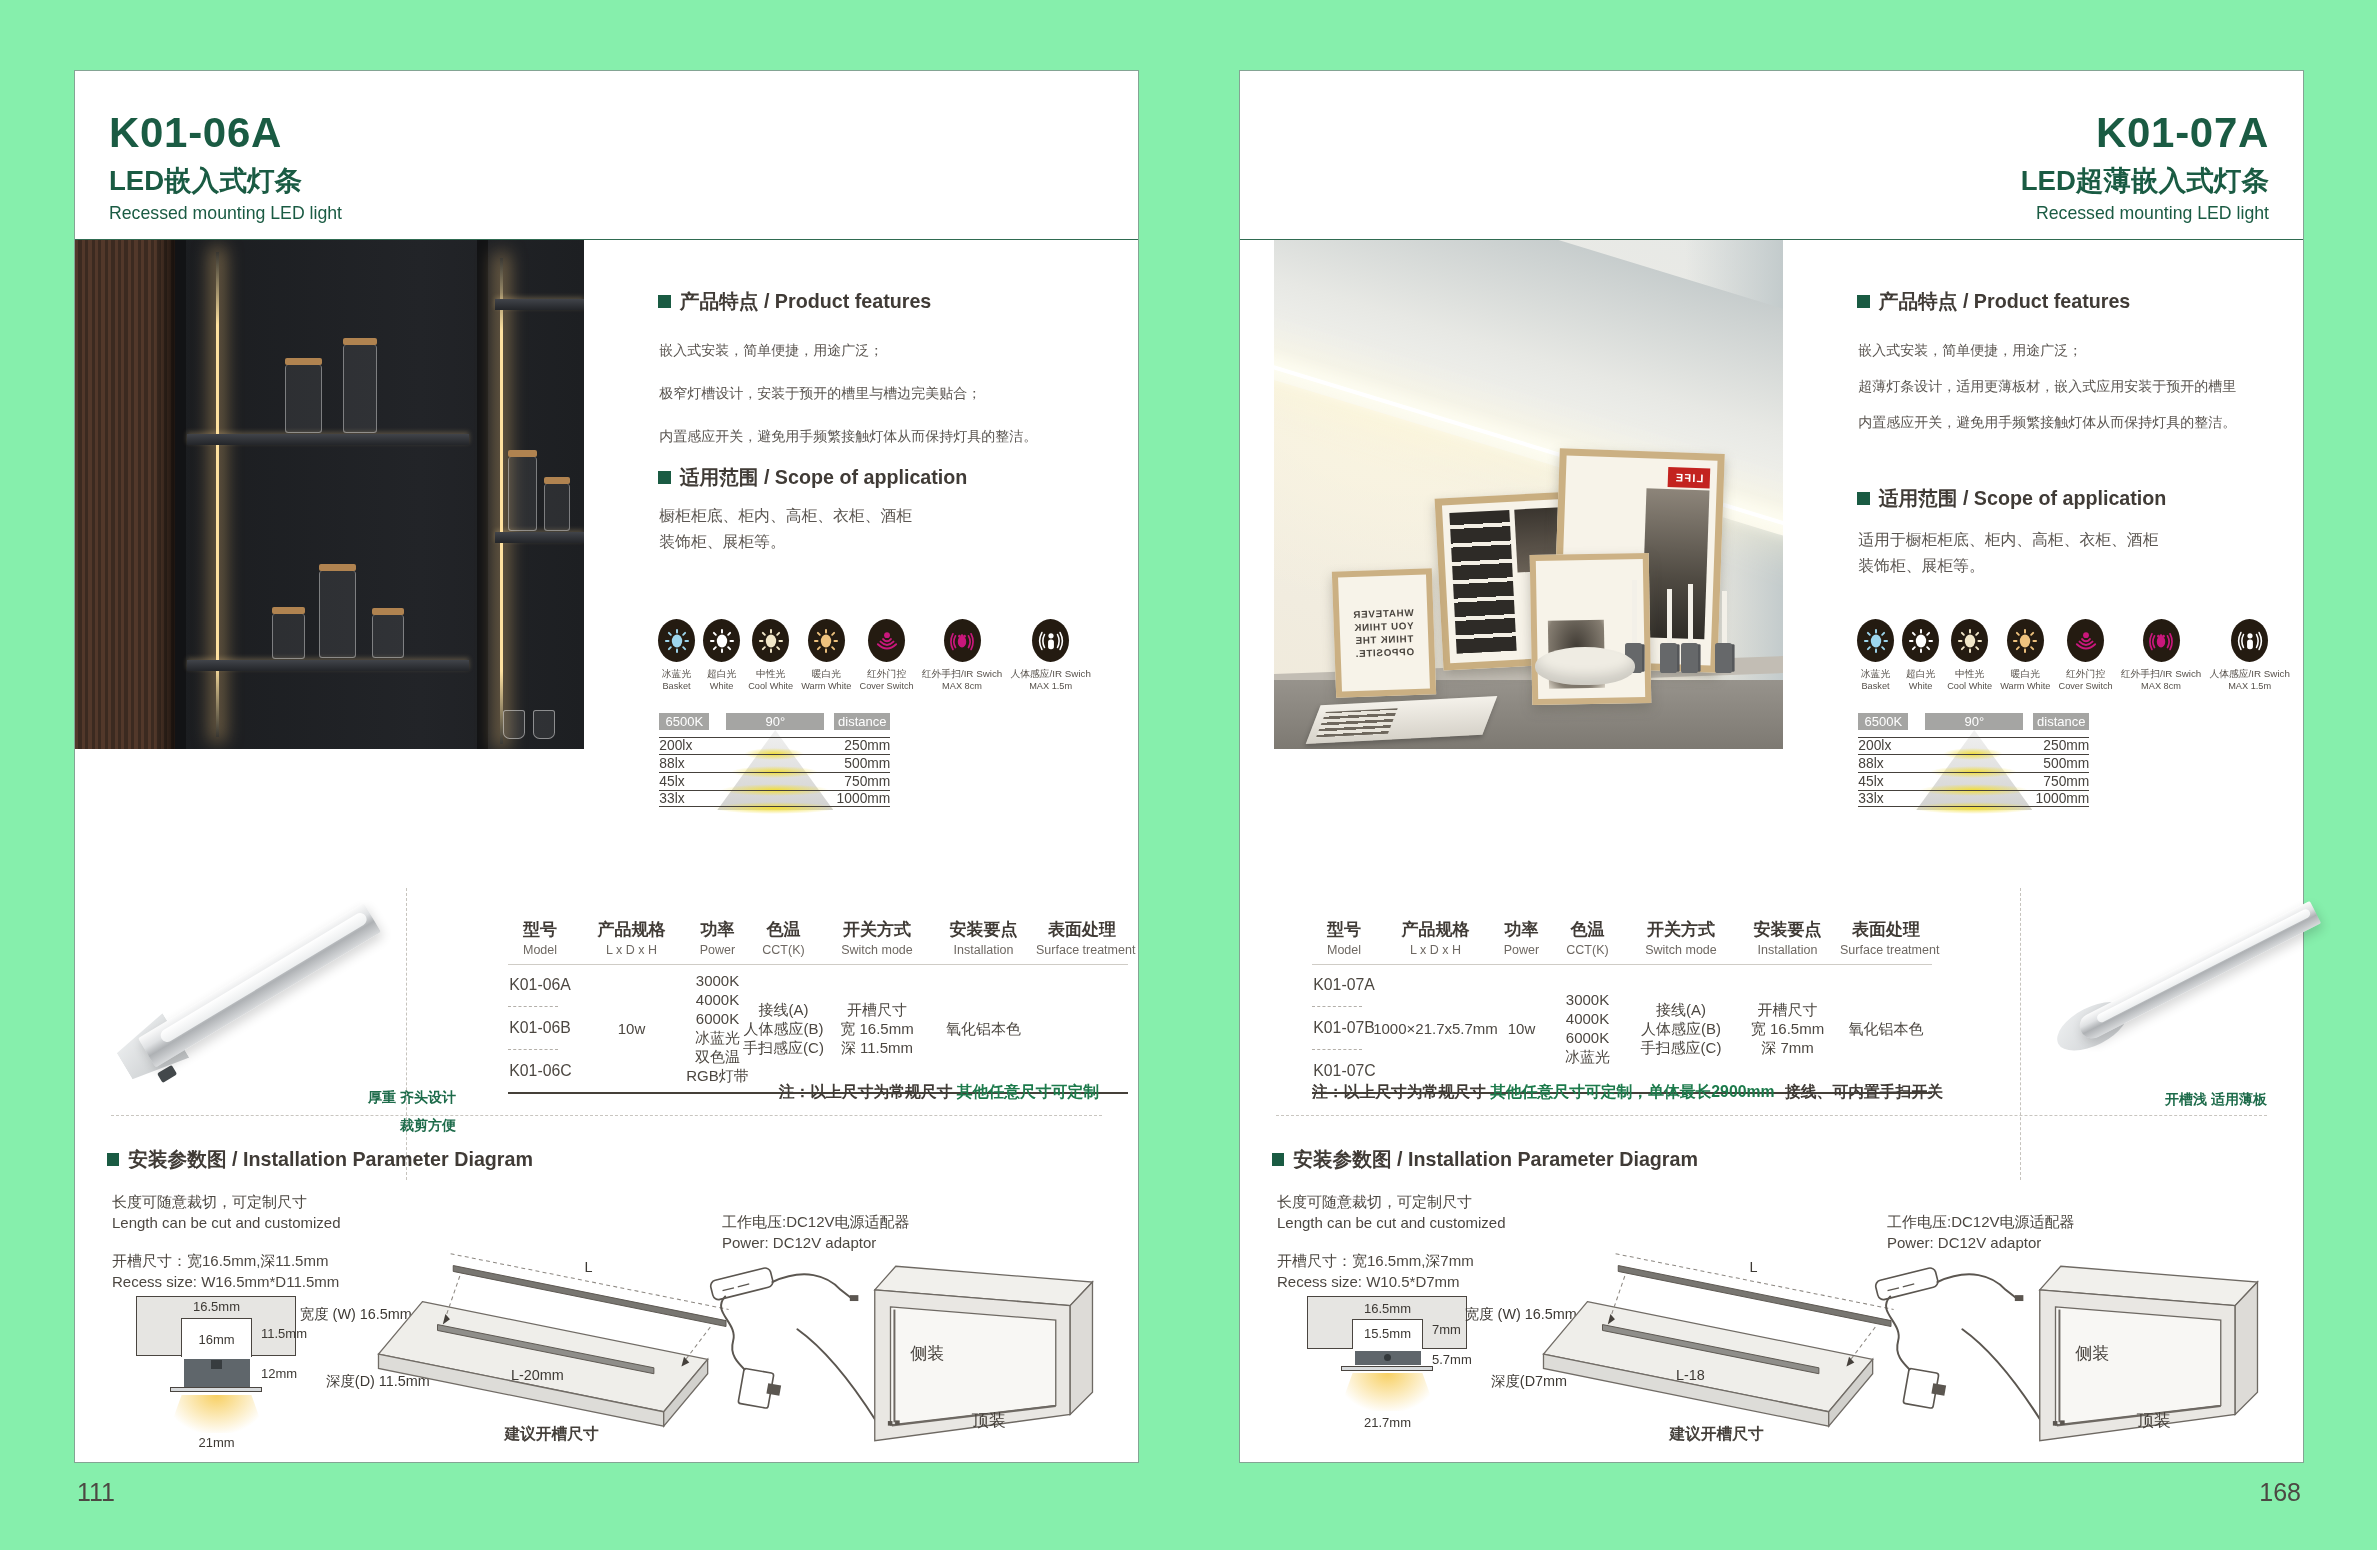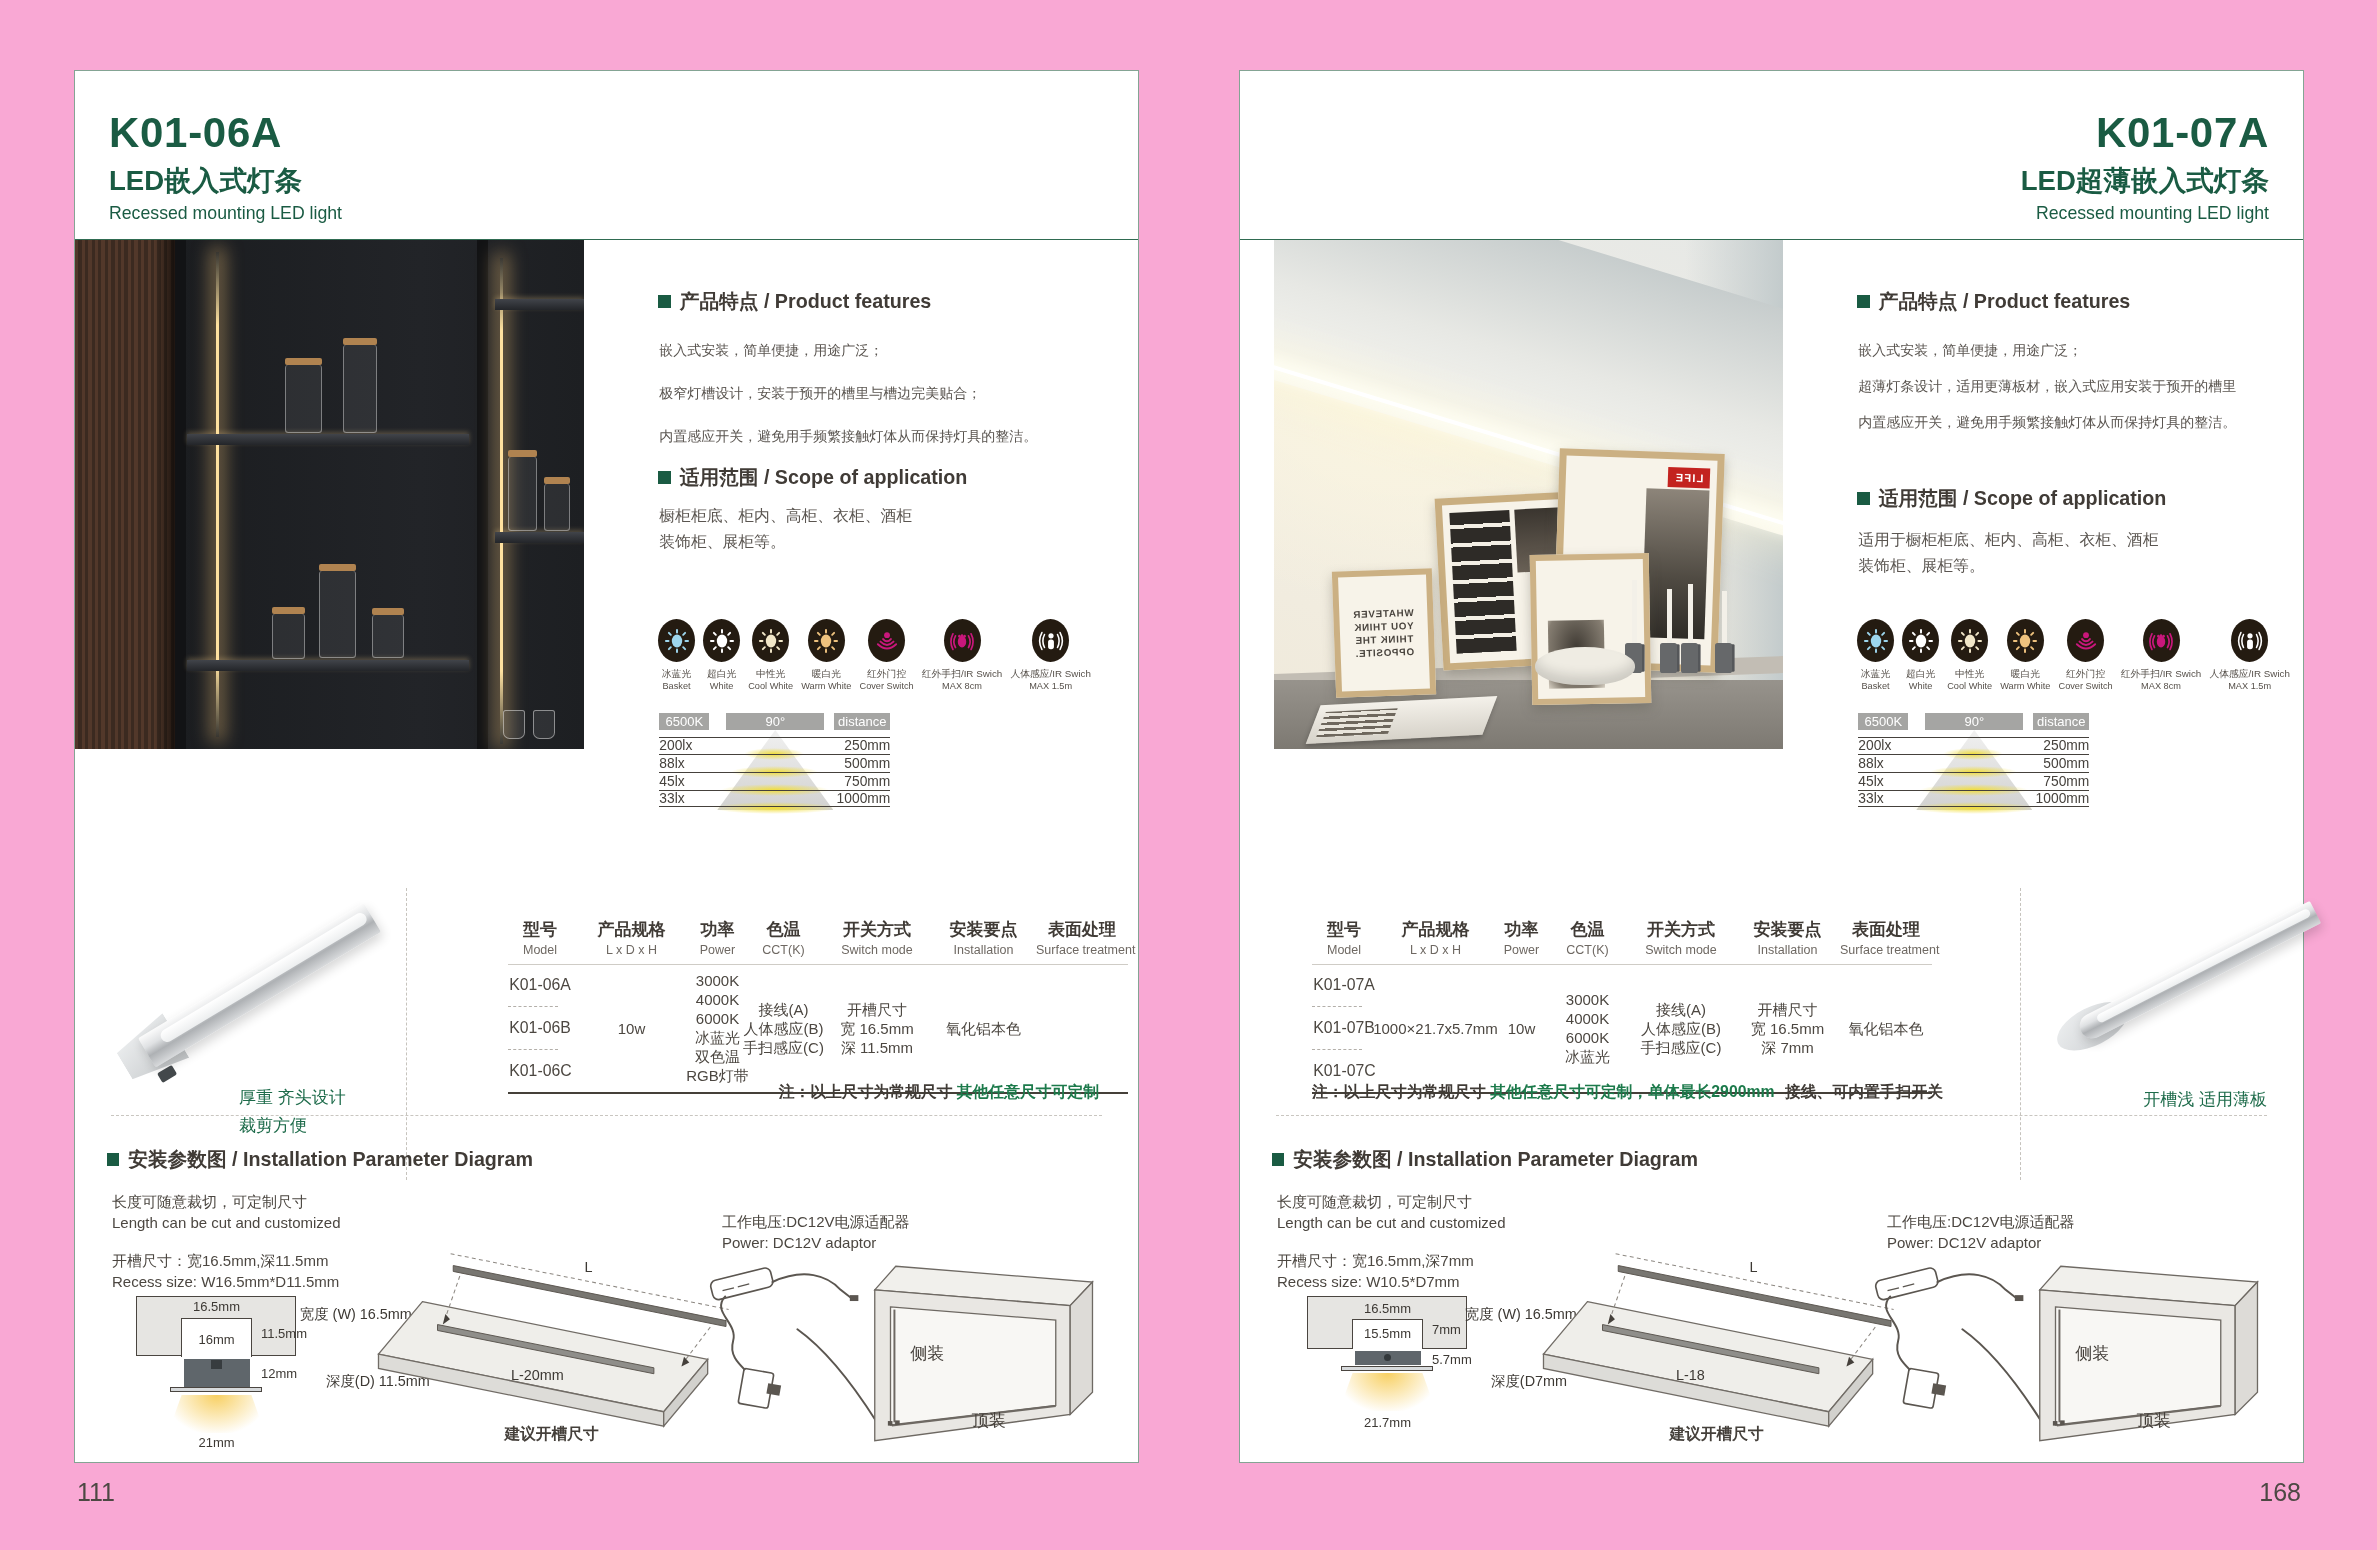--- a/index.html
+++ b/index.html
@@ -1,18 +1,18 @@
 <!DOCTYPE html>
 <html style="font-size:10.5px"><head>
 <meta charset="utf-8">
 <style>
   *{box-sizing:border-box;margin:0;padding:0}
   html,body{margin:0;background:#fdfdfc}
   body{font-family:"Liberation Sans","DejaVu Sans",sans-serif;color:#45403b}
-  #canvas{position:relative;width:2377px;height:1550px;background:#f9a8d4;overflow:hidden}
+  #canvas{position:relative;width:2377px;height:1550px;background:#86efac;overflow:hidden}
 
   
   .page{position:absolute;top:70px;width:1065px;height:1393px;border:1.3px solid #84a494;background:#fff}
   #page-l{left:74px}
   #page-r{left:1239px}
   .page-number{position:absolute;top:1478px;font-size:25px;color:#4c4843}
   #pn-l{left:77px}
   #pn-r{left:2232px;width:69px;text-align:right}
 
   
@@ -101,21 +101,21 @@
   .pg-right .render{left:807px;top:824px;width:246px;height:190px}
   .bar-rot{position:absolute;left:0;top:19.7px;width:289px;height:144px;transform:rotate(-31deg)}
   .pg-right .bar-rot{transform:rotate(-27deg)}
   .bar-body{position:absolute;left:26px;top:49px;width:263px;height:34px;background:linear-gradient(180deg,#fbfbfb,#dfe1e3 35%,#aeb1b4 62%,#d8dadc);border-radius:2px;box-shadow:0 5.3px 10.5px rgba(0,0,0,.16)}
   .pg-right .bar-body{height:25px;border-radius:12.5px 2px 2px 12.5px}
   .bar-diffuser{position:absolute;left:19.7px;right:5.3px;top:5.9px;height:13px;background:linear-gradient(180deg,#ffffff,#eceeef);border-radius:6.6px}
   .pg-right .bar-diffuser{height:9.8px;top:4.6px}
   .bar-flange{position:absolute;left:0;top:39px;width:60px;height:54px;background:linear-gradient(160deg,#eff1f2,#c5c8ca);clip-path:polygon(0 22%,100% 2%,100% 98%,0 78%)}
   .pg-right .bar-flange{top:43px;width:77px;height:38px;border-radius:50%;clip-path:none;background:linear-gradient(150deg,#eef0f1,#c9cccf)}
   .bar-conn{position:absolute;left:23.6px;top:89px;width:17px;height:10.5px;background:#43484b;border-radius:2px}
-  .render-caption{position:absolute;font-size:17px;font-weight:normal;color:#1d6b4a;line-height:27.6px;white-space:nowrap}
+  .render-caption{position:absolute;font-size:14px;font-weight:bold;color:#1d6b4a;line-height:27.6px;text-align:right;white-space:nowrap}
   .pg-left .render-caption{left:164px;top:1013px;width:217px}
   .pg-right .render-caption{right:36px;top:1015px}
   .mid-sep{position:absolute;top:817px;height:292px;border-left:1.3px dashed #c6c3bd}
   .pg-left .mid-sep{left:331px}
   .pg-right .mid-sep{left:780px}
 
   
   .spec-table{position:absolute;top:847px;width:620px}
   .pg-left .spec-table{left:433px}
   .pg-right .spec-table{left:72px}

